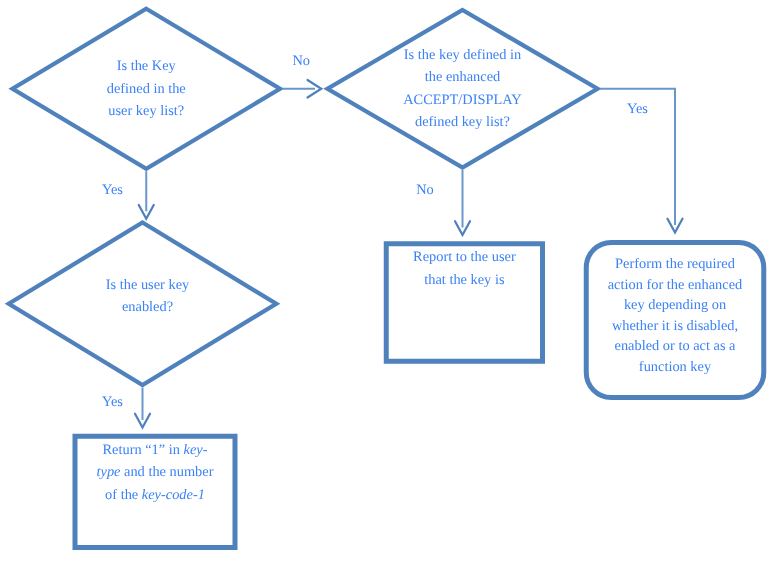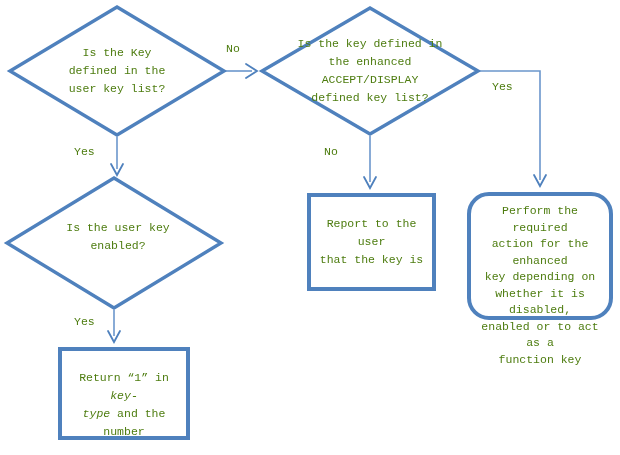--- a/index.html
+++ b/index.html
@@ -5,22 +5,22 @@
   html, body {
     margin: 0;
     padding: 0;
     background: #ffffff;
   }
   .canvas {
     position: relative;
     width: 620px;
     height: 455px;
     background: #ffffff;
-    font-family: Liberation Mono, monospace;
-    color: #4d7c0f;
+    font-family: Liberation Serif, serif;
+    color: #3b82f6;
     overflow: hidden;
   }
   .shapes-layer {
     position: absolute;
     left: 0;
     top: 0;
     width: 620px;
     height: 455px;
   }
   .diamond-shape {
@@ -51,30 +51,31 @@
     line-height: 18px;
   }
   .process-box {
     position: absolute;
     box-sizing: border-box;
     border: 4px solid #4F81BD;
     background: #ffffff;
     text-align: center;
     font-size: 11.5px;
     line-height: 18px;
-    padding-top: 18px;
+    padding-top: 0;
   }
   .process-box.perform {
     line-height: 16.5px;
     padding-top: 7px;
     border-radius: 22px;
   }
   .edge-label {
     position: absolute;
     font-size: 11.5px;
+    text-align: center;
     line-height: 14px;
   }
 </style>
 </head>
 <body>
 
 <div class="canvas">
 
   <svg class="shapes-layer" width="620" height="455" viewBox="0 0 620 455" xmlns="http://www.w3.org/2000/svg">
 
@@ -112,20 +113,21 @@
   </div>
 
   <div class="node-label" style="left:28px; top:180px; width:180px; height:114px;">
     <div>Is the user key</div>
     <div>enabled?</div>
   </div>
 
   <div class="process-box" style="left:58px; top:347px; width:132px; height:93px;">
       <div><span>Return “1” in </span><span style="font-style: italic;">key-</span></div>
       <div><span style="font-style: italic;">type</span><span> and the number</span></div>
+      <div><span>of the </span><span style="font-style: italic;">key-code-1</span></div>
     </div>
 
   <div class="process-box" style="left:307px; top:193px; width:129px; height:98px;">
     <div>Report to the user</div>
     <div>that the key is</div>
   </div>
 
   <div class="process-box perform" style="left:467px; top:192px; width:146px; height:128px;">
     <div>Perform the required</div>
     <div>action for the enhanced</div>

